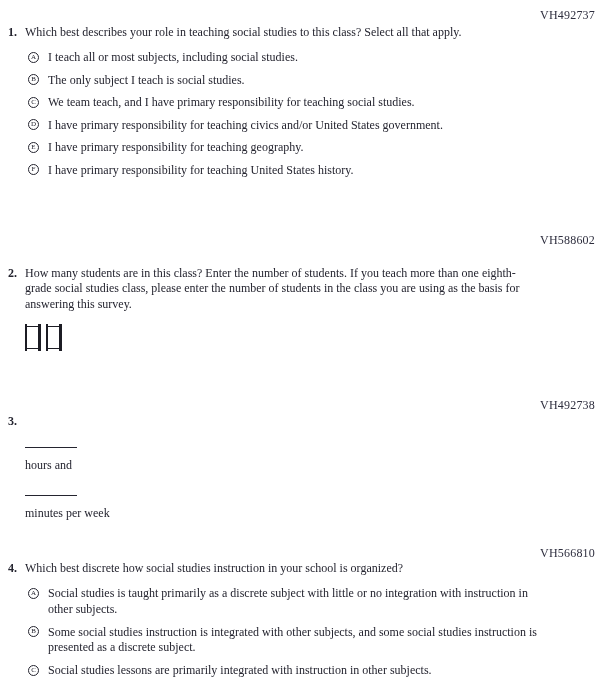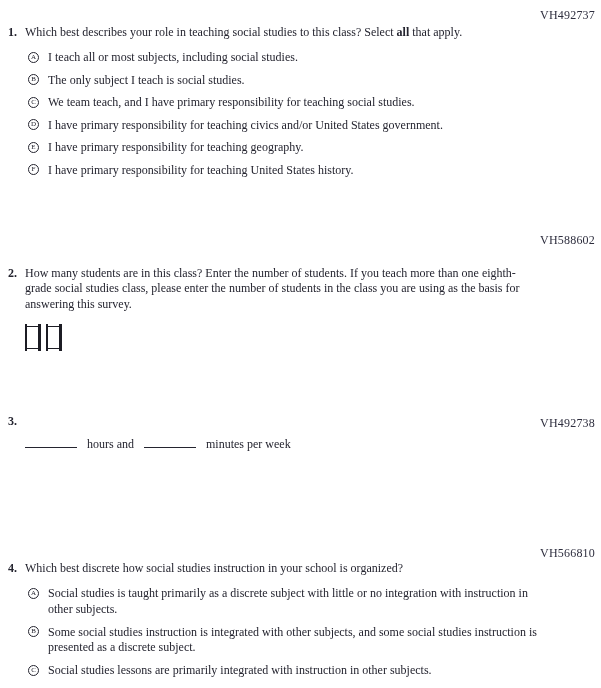--- a/index.html
+++ b/index.html
@@ -28,21 +28,21 @@
     font-size: 12px;
     line-height: 1.29;
   }
   .qnum { font-weight: bold; width: 17px; flex-shrink: 0; }
   .qbody { flex: 1; }
   #q1 .qbody { max-width: 505px; }
   #q2 .qbody { max-width: 505px; }
   #q3 .qbody { max-width: 460px; }
   #q4 .qbody { max-width: 522px; }
 
-  .qtext b { font-weight: bold; }
+  .qtext b { font-weight: normal; }
 
   .options { margin-top: 10px; }
   .opt {
     display: flex;
     align-items: flex-start;
     gap: 9px;
     padding-left: 3px;
     margin-bottom: 7px;
     cursor: pointer;
   }
@@ -80,20 +80,21 @@
     left: 0; right: 0; top: 2px; bottom: 2px;
     border-top: 1.5px solid #1c1c24;
     border-bottom: 1.5px solid #1c1c24;
   }
 
   .blank-row {
     margin-top: 21px;
     display: flex;
     align-items: baseline;
     gap: 10px;
+    flex-direction: column;
   }
   .blank {
     display: inline-block;
     width: 52px;
     height: 12px;
     border-bottom: 1px solid #24242f;
     cursor: text;
   }
 </style>
 </head>
@@ -144,21 +145,21 @@
         <div class="dbox">
             <div class="dbox-in"></div>
           </div>
         <div class="dbox">
             <div class="dbox-in"></div>
           </div>
       </div>
     </div>
   </div>
 
-  <div class="code" style="top:416px">VH492738</div>
+  <div class="code" style="top:398px">VH492738</div>
   <div class="q" id="q3" style="top:414px">
     <span class="qnum">3.</span>
     <div class="qbody">
       <div class="blank-row">
         <span class="blank"></span>
         <span>hours and</span>
         <span class="blank"></span>
         <span>minutes per week</span>
       </div>
     </div>

